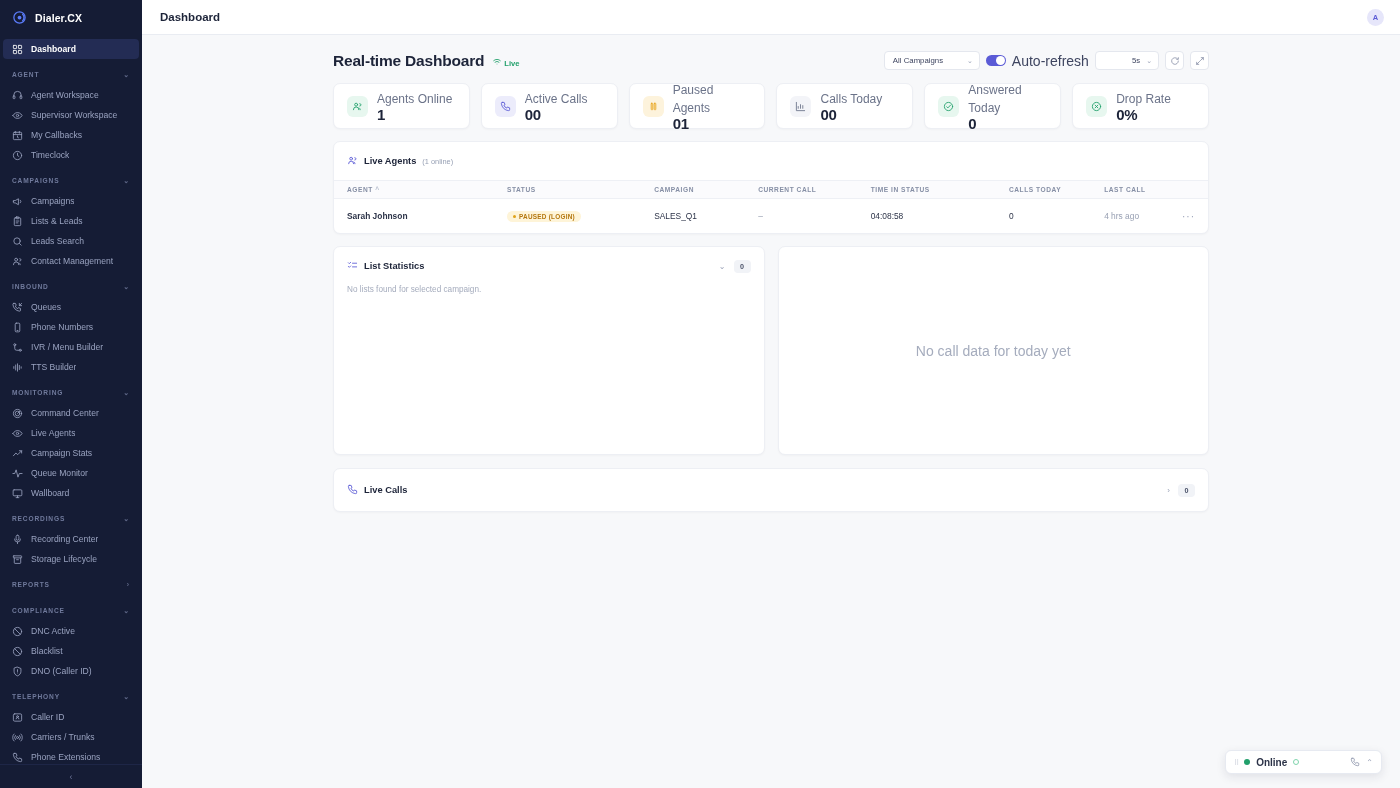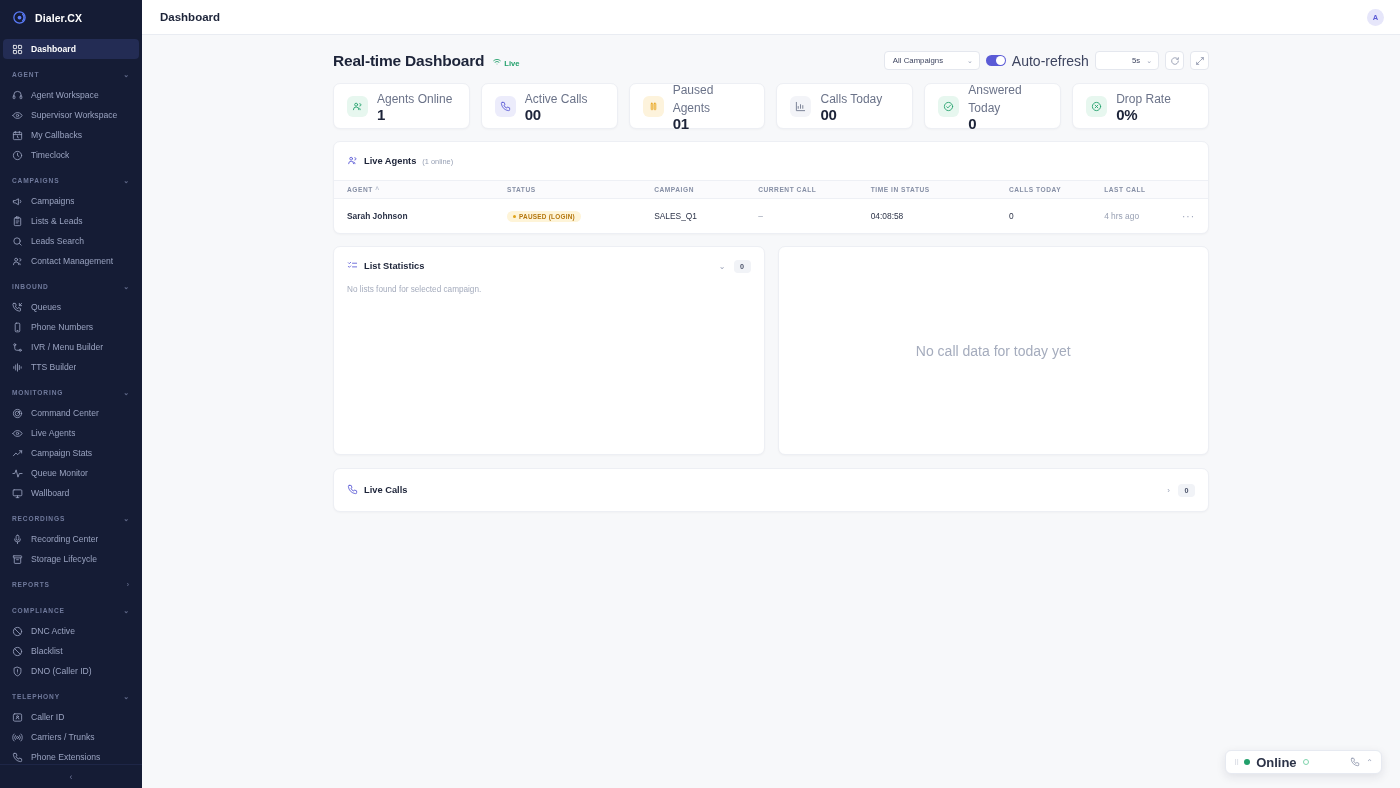--- a/index.html
+++ b/index.html
@@ -165,21 +165,21 @@
   
   .status-widget {
     position: absolute; right: 18px; bottom: 14px;
     width: 157px; height: 24px;
     background: #fff; border: 1px solid #e7eaf1; border-radius: 6px;
     box-shadow: 0 3px 10px rgba(25,30,55,.10);
     display: flex; align-items: center; padding: 0 8px; gap: 6px;
   }
   .grip { color: #c4c9d6; font-size: 7px; letter-spacing: -1px; cursor: grab; line-height: 1; }
   .green-dot { width: 6px; height: 6px; border-radius: 50%; background: #22a06b; }
-  .status-text { font-size: 13px; font-weight: bold; color: #2c3348; }
+  .status-text { font-size: 10px; font-weight: bold; color: #2c3348; }
   .ring { width: 6px; height: 6px; border-radius: 50%; border: 1.2px solid #7fd4ad; }
   .spacer { flex: 1; }
 </style>
 </head>
 <body>
 
 <div class="app">
 
   <aside class="sidebar">
     <div class="brand">

